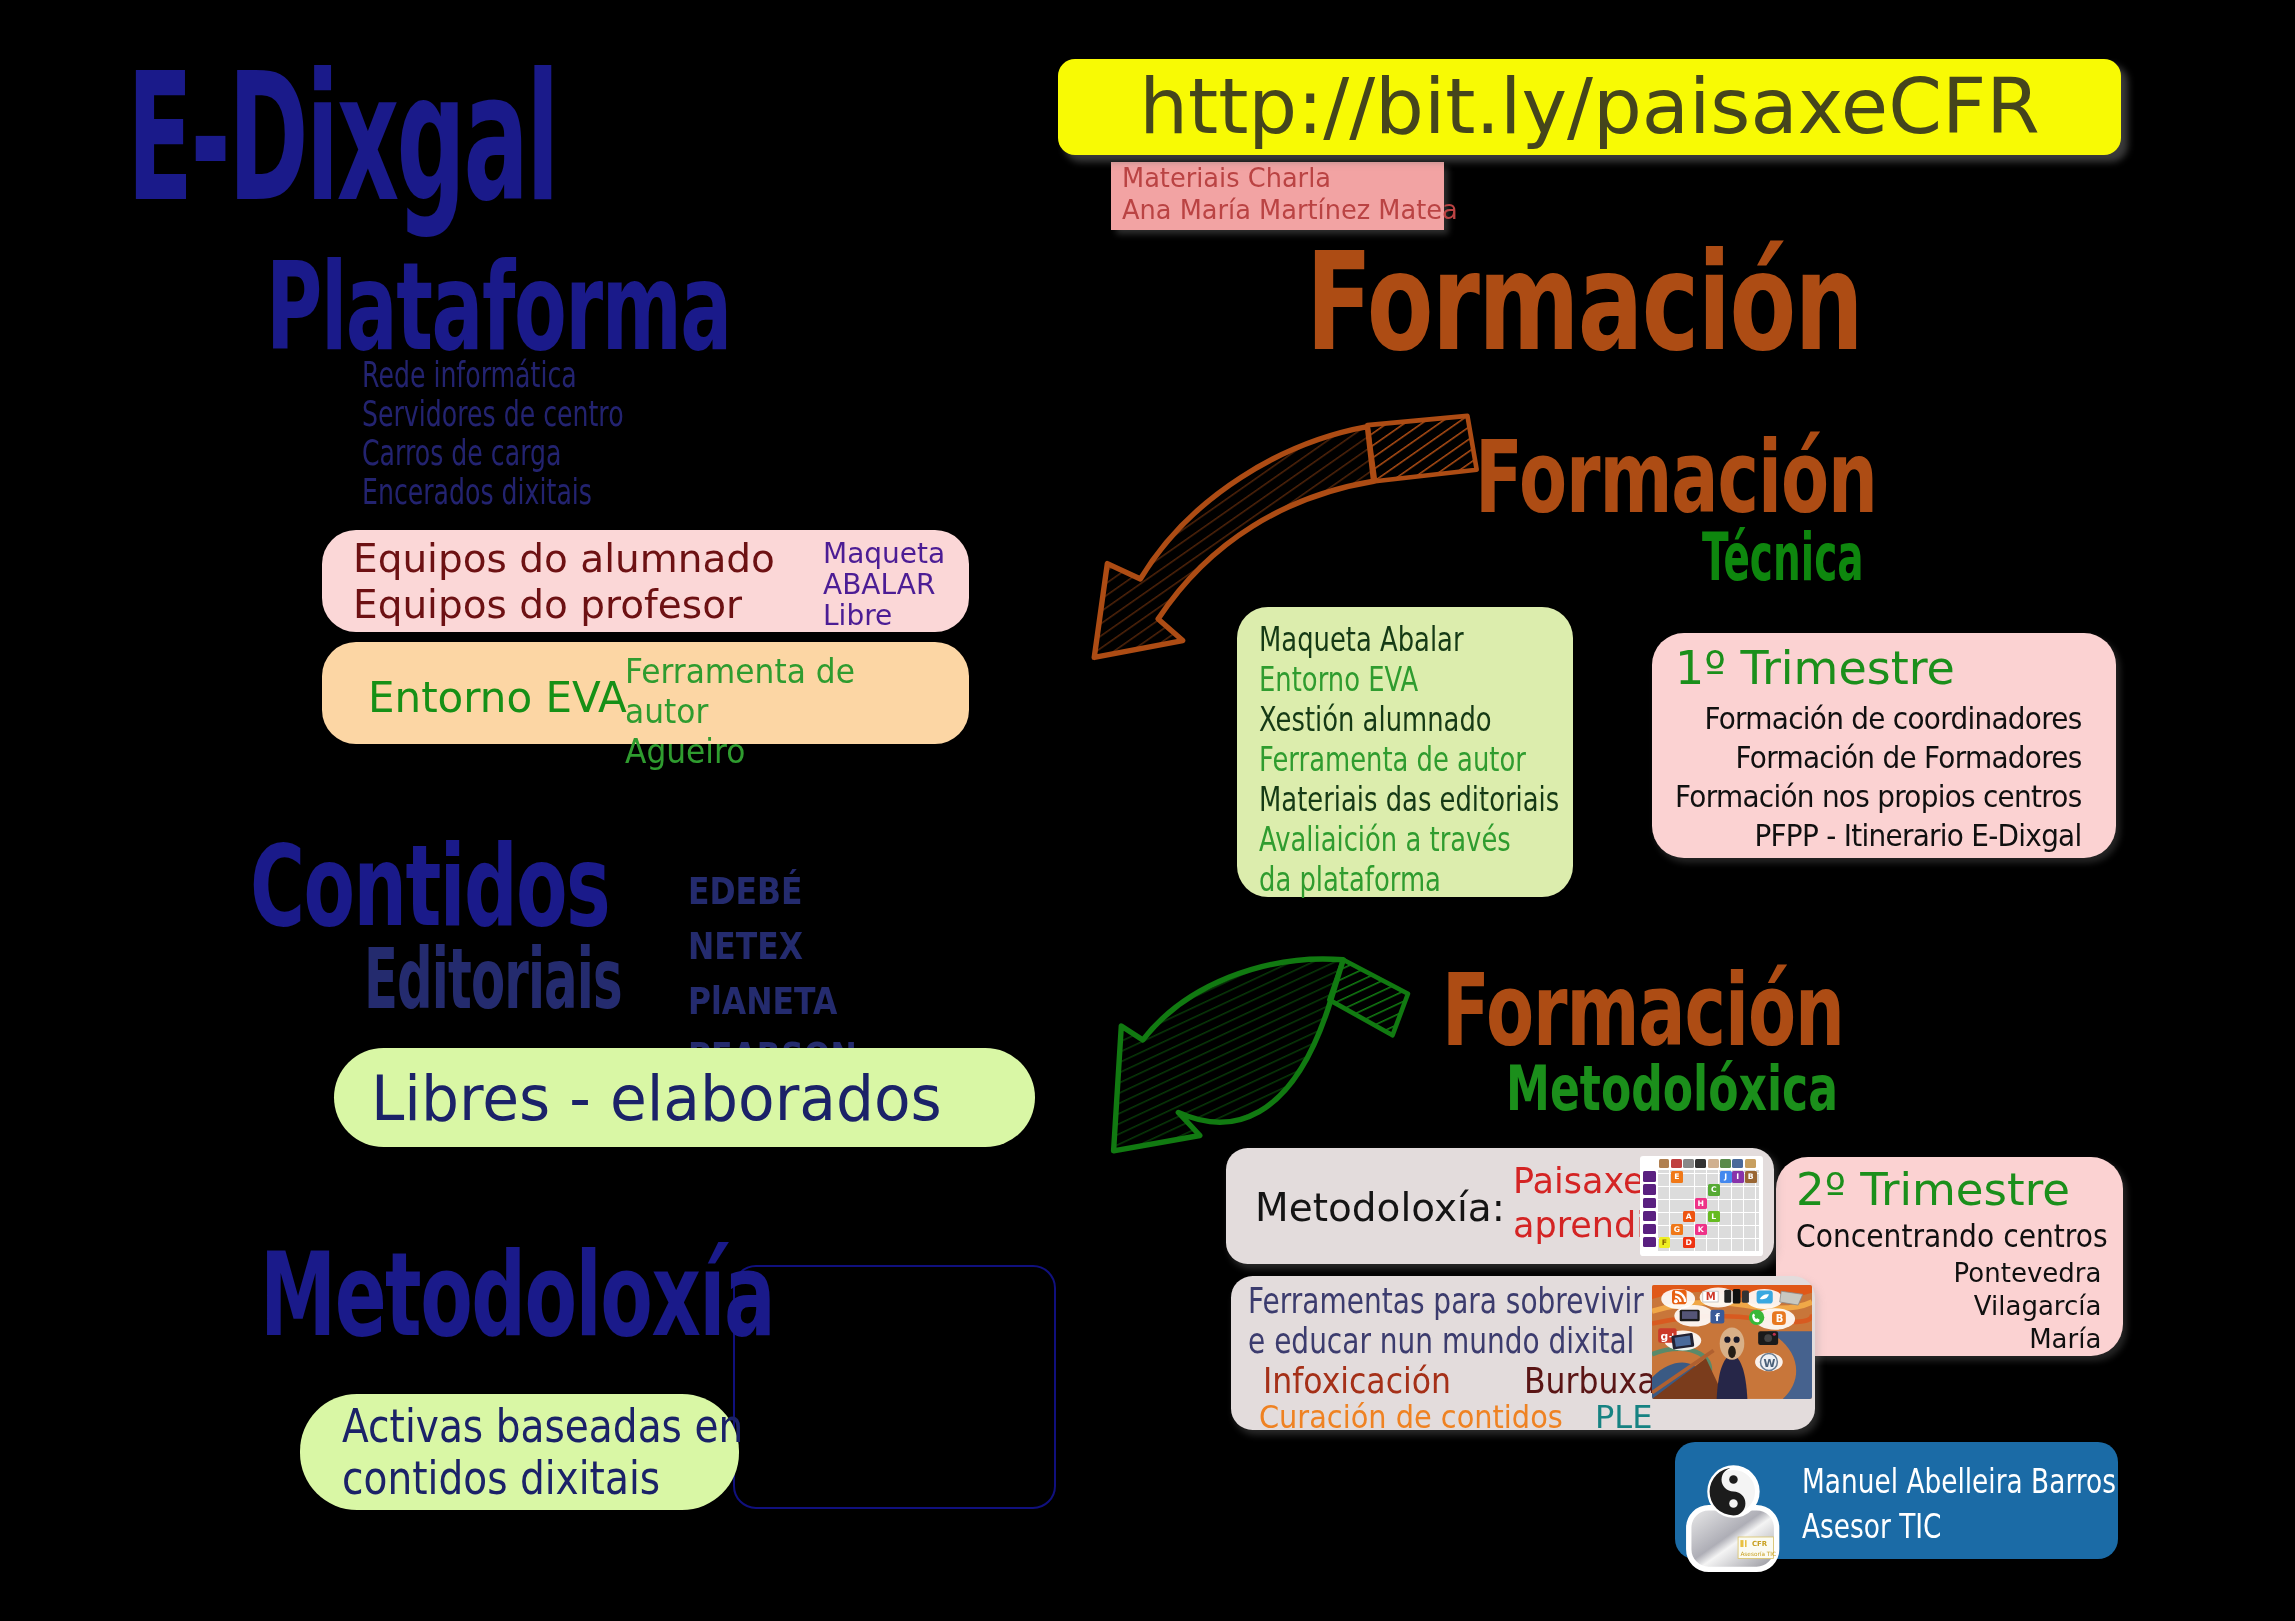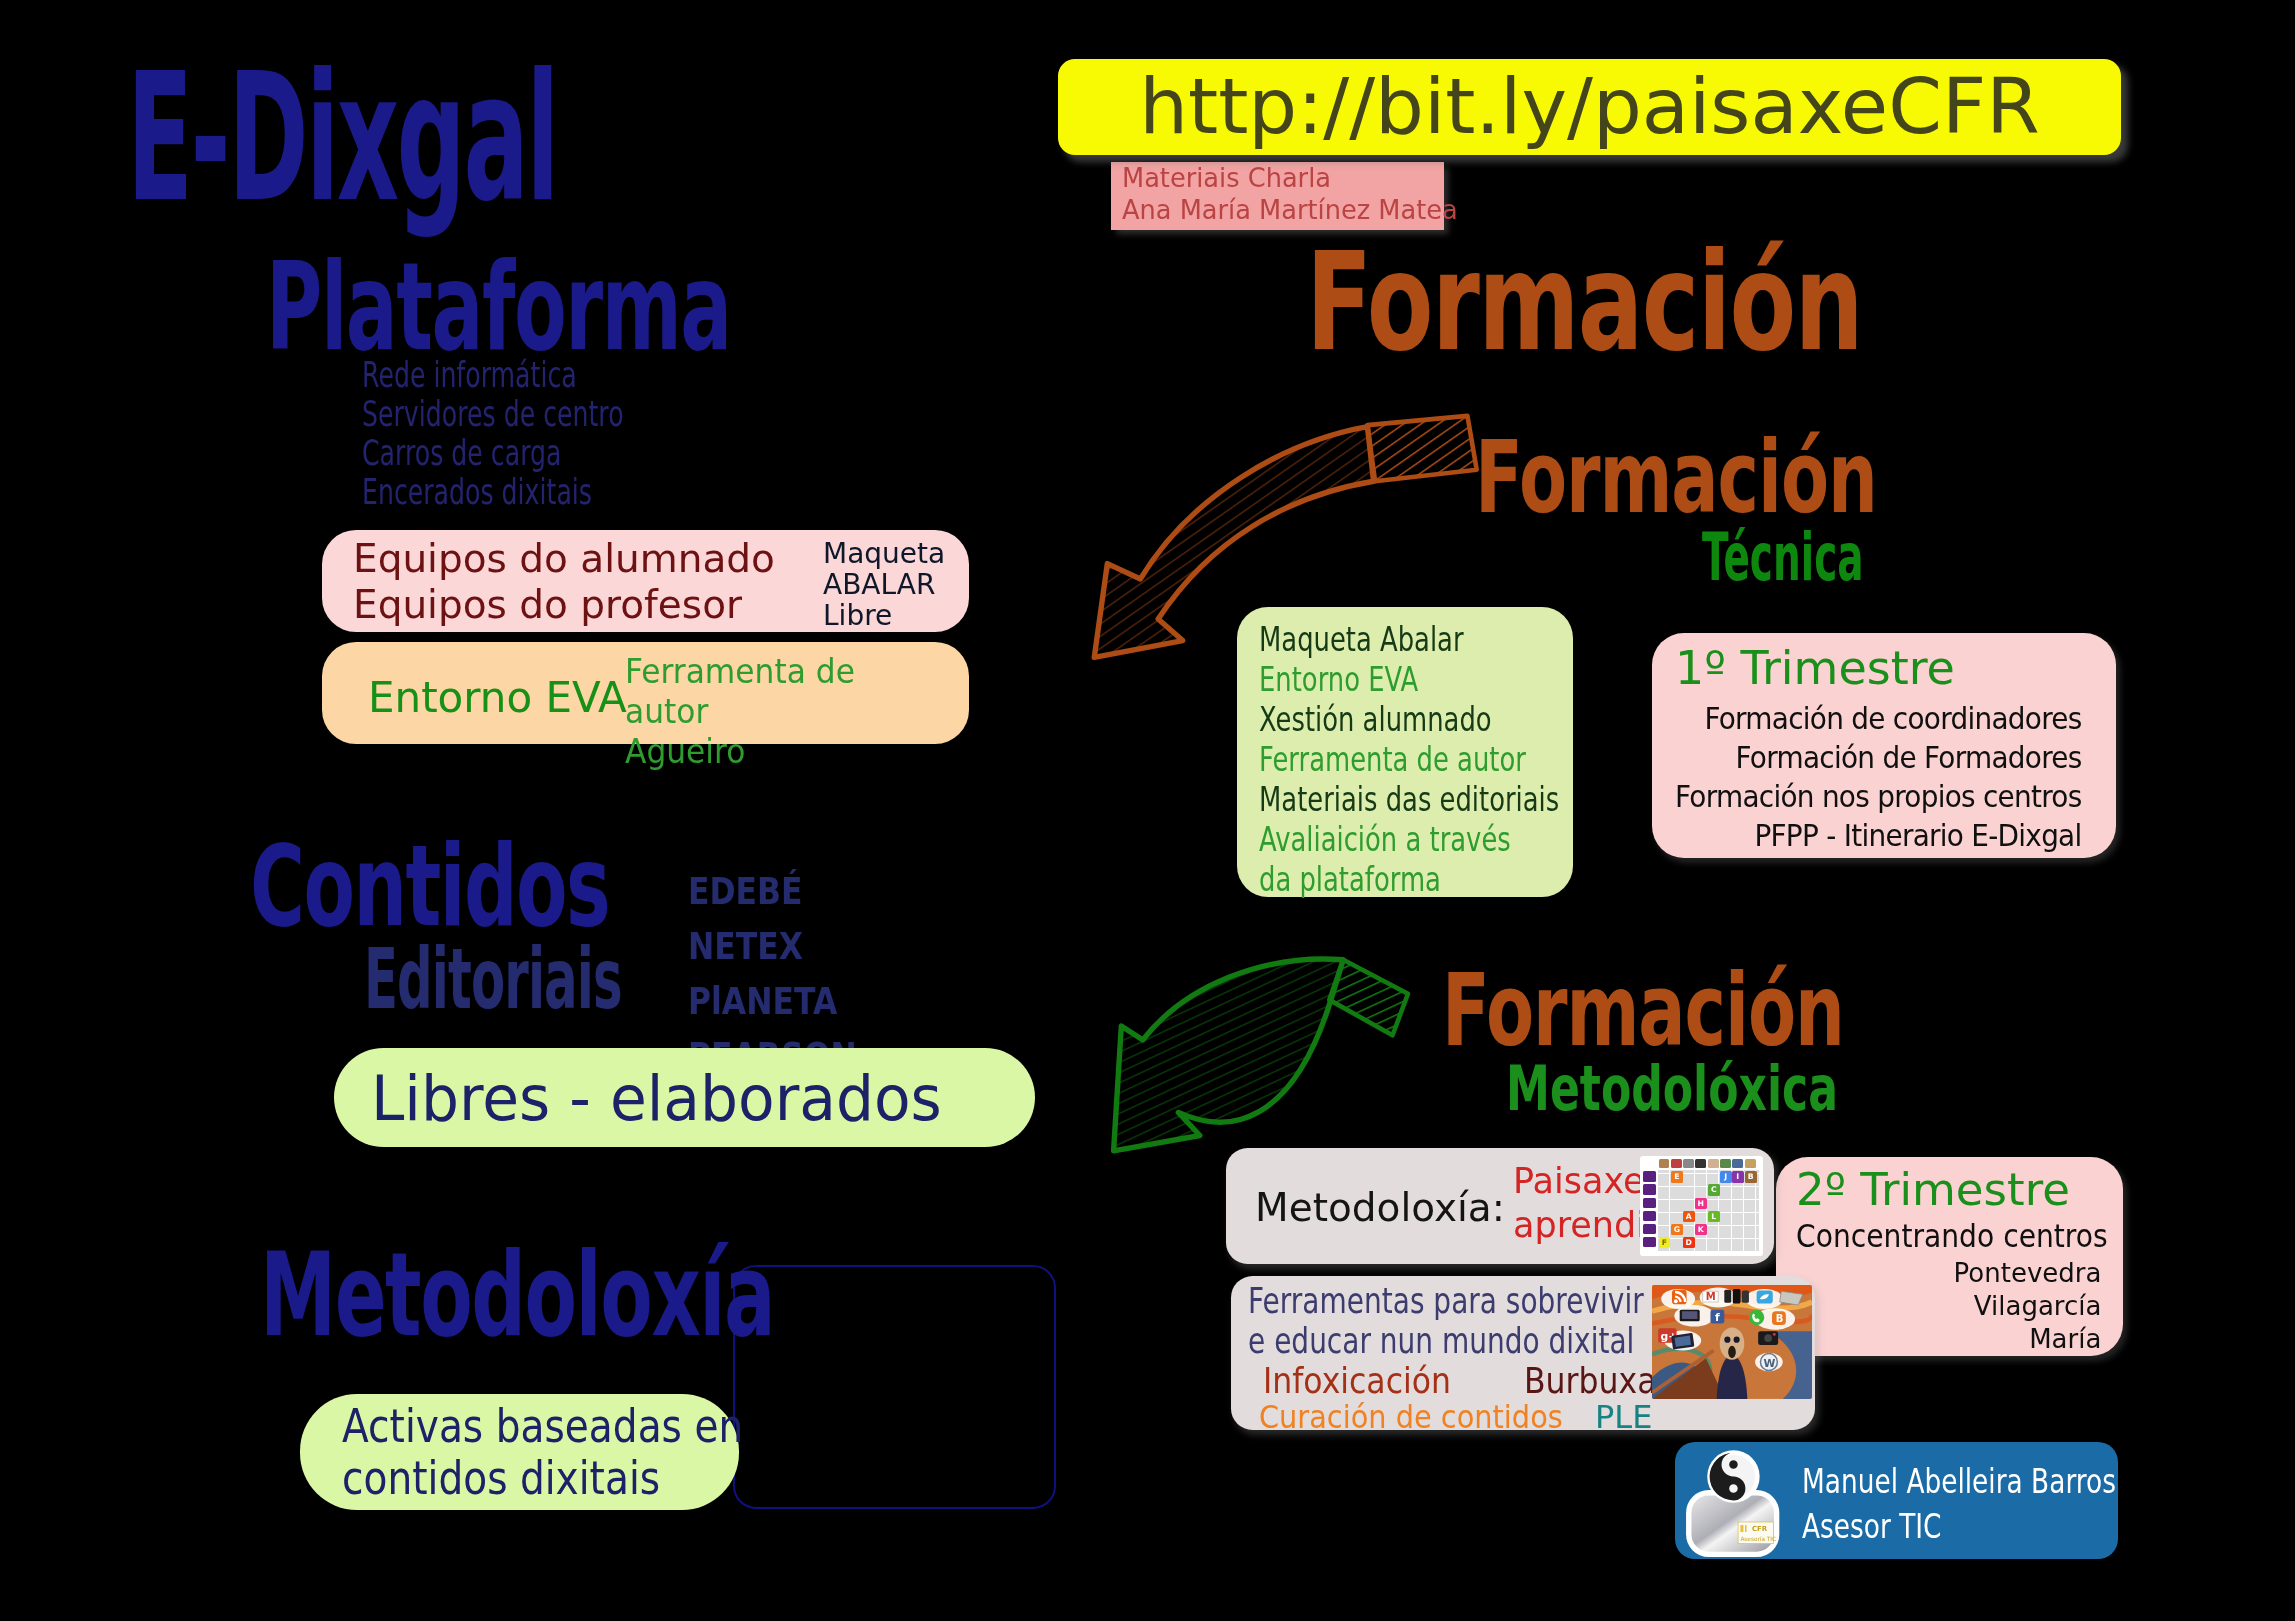--- a/index.html
+++ b/index.html
@@ -9,21 +9,21 @@
   .cond{font-weight:bold;transform-origin:left top;white-space:nowrap;line-height:1;}
   .nw{white-space:nowrap;transform-origin:left top;}
   .box{position:absolute;}
   
   #edixgal{left:127px;top:51px;font-size:176px;color:#1a1a8a;transform:scaleX(.55);letter-spacing:-4.6px;}
   #plataforma{left:266px;top:246px;font-size:122px;color:#1a1a8a;transform:scaleX(.63);letter-spacing:-2.3px;}
   #plist{left:362px;top:356px;font-size:35px;color:#232370;font-weight:normal;}
   #plist div{line-height:39px;transform:scaleX(.72);transform-origin:left top;white-space:nowrap;}
   #equipbox{left:322px;top:530px;width:647px;height:102px;border-radius:34px;background:#fbd7d7;}
   #equipmain{left:31px;top:6.2px;font-size:39px;line-height:46px;color:#6d1113;}
-  #equipside{left:501px;top:7.7px;font-size:28px;line-height:31px;color:#0f172a;}
+  #equipside{left:501px;top:7.7px;font-size:28px;line-height:31px;color:#4c1d95;}
   #evabox{left:322px;top:642px;width:647px;height:102px;border-radius:34px;background:#fcd6a4;}
   #evamain{left:46px;top:31px;font-size:42px;color:#169016;}
   #evaside{left:303px;top:9.2px;font-size:34px;line-height:40px;color:#2f9c2f;transform:scaleX(.92);transform-origin:left top;}
   #contidos{left:250px;top:830px;font-size:112px;color:#1a1a8a;transform:scaleX(.67);letter-spacing:-2.3px;}
   #editoriais{left:364px;top:938px;font-size:83px;color:#242b6e;transform:scaleX(.60);letter-spacing:-1.5px;}
   #publist{left:688px;top:864px;font-size:37px;color:#242b6e;font-weight:bold;}
   #publist div{line-height:55px;transform:scaleX(.85);transform-origin:left top;white-space:nowrap;}
   #librespill{left:334px;top:1048px;width:701px;height:99px;border-radius:51px;background:#d9f7a5;}
   #librestext{left:37px;top:14px;font-size:63px;color:#1b2268;transform:scaleX(.95);}
   #metodoloxia{left:260px;top:1237px;font-size:116px;color:#1a1a8a;transform:scaleX(.66);letter-spacing:-2.3px;}
@@ -73,21 +73,21 @@
   #toolsbox{left:1231px;top:1276px;width:584px;height:154px;border-radius:21.6px;background:#e3dcdc;
             box-shadow:3.9px 4.6px 7px rgba(150,150,150,.28);}
   #toolstitle{left:17px;top:4.6px;font-size:35px;line-height:40px;color:#3c3c6e;transform:scaleX(.80);transform-origin:left top;white-space:nowrap;}
   #term1{left:32px;top:85px;font-size:35px;color:#a53018;transform:scaleX(.9);transform-origin:left top;}
   #term2{left:293px;top:85px;font-size:35px;color:#5a1515;transform:scaleX(.9);transform-origin:left top;}
   #term3{left:28px;top:122px;font-size:32px;color:#ef8222;transform:scaleX(.9);transform-origin:left top;}
   #term4{left:364px;top:122px;font-size:32px;color:#168282;}
   #scream{left:421px;top:9.2px;width:160px;height:114px;border-radius:2.3px;overflow:hidden;}
   
   #authorbox{left:1675px;top:1442px;width:443px;height:117px;border-radius:20px;background:#1b6ba6;}
-  #avatar{left:6.2px;top:6px;width:108px;height:111px;}
+  #avatar{left:6.2px;top:21px;width:108px;height:111px;}
   #authorname{left:127px;top:20px;font-size:33px;color:#fff;transform:scaleX(.8);transform-origin:left top;white-space:nowrap;}
   #authorrole{left:127px;top:65px;font-size:33px;color:#fff;transform:scaleX(.8);transform-origin:left top;white-space:nowrap;}
   .arrow{position:absolute;}
 </style>
 </head>
 <body>
 
 <div id="canvas">
 
   <div class="box" id="emptybox"></div>

